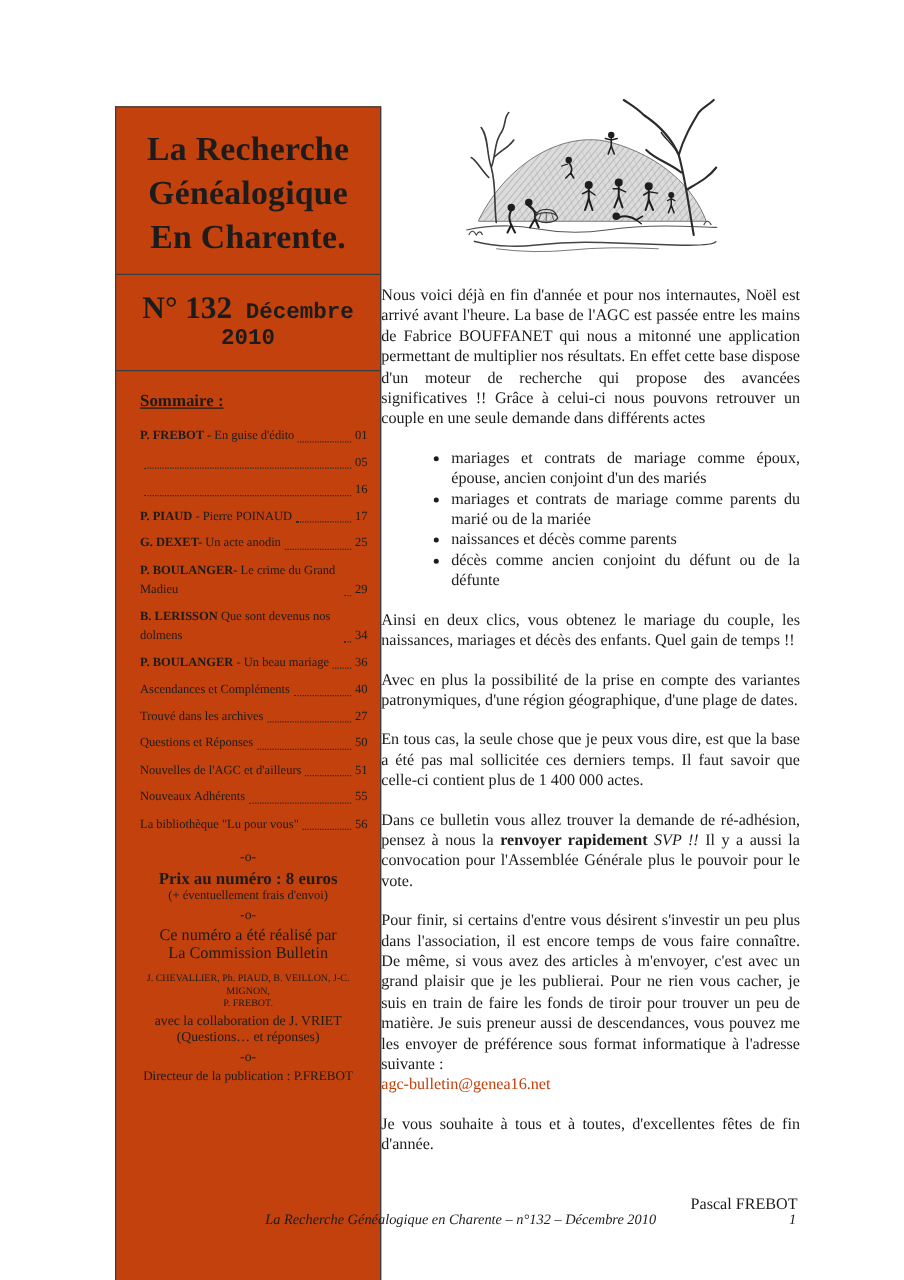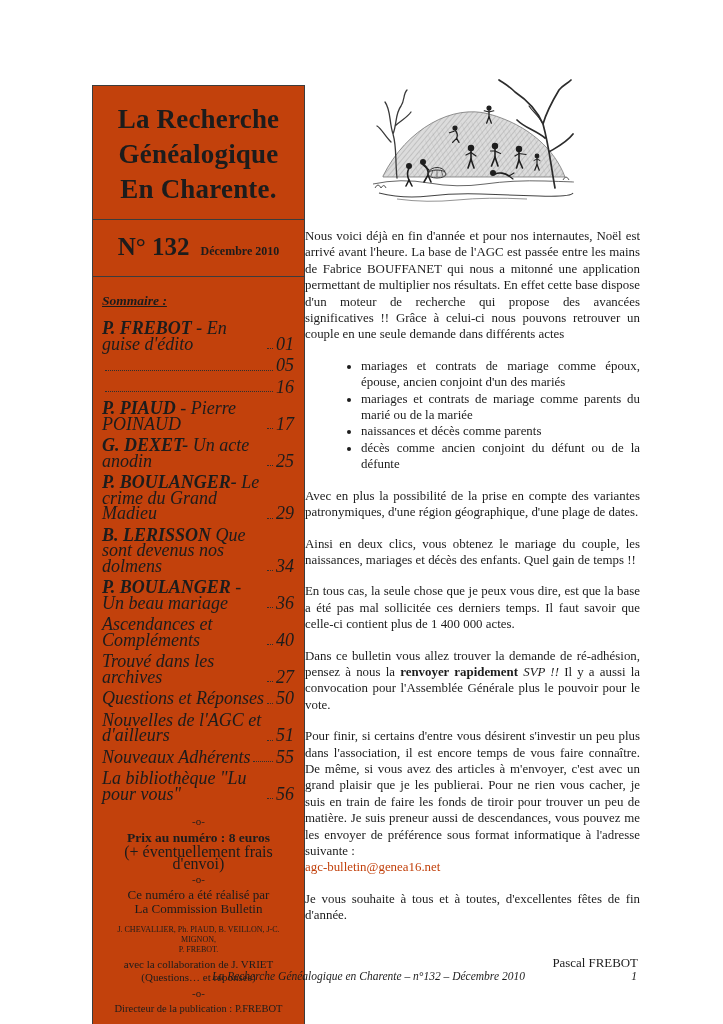--- a/index.html
+++ b/index.html
@@ -10,32 +10,32 @@
   
   .sidebar{
     position:absolute;left:92px;top:85px;width:213px;height:979px;
     background:#c2410c;border:1px solid #3c3c3c;box-sizing:border-box;overflow:hidden;
   }
   .masthead{text-align:center;padding:16px 8px 12px;border-bottom:1px solid #3c3c3c;}
   .title-line{display:block;font-size:27px;font-weight:bold;line-height:35px;letter-spacing:.2px;}
   .pub{font-size:12.5px;font-weight:bold;line-height:15px;margin:12px 6px 2px;}
   .issue{text-align:center;padding:13px 0 15px;border-bottom:1px solid #3c3c3c;}
   .issue-no{font-size:25px;font-weight:bold;}
-  .issue-date{font-size:12px;font-weight:bold;margin-left:7px;}
-  .toc{padding:16px 10px 0 9px;font-style:italic;}
+  .issue-date{font-size:18px;font-weight:bold;margin-left:7px;font-family:Liberation Mono, monospace;}
+  .toc{padding:16px 10px 0 19px;}
   .toc-title{font-size:13.5px;font-weight:bold;text-decoration:underline;margin-bottom:12px;}
-  .toc-entry{display:flex;align-items:flex-end;font-size:18px;line-height:15.5px;margin-bottom:6px;}
+  .toc-entry{display:flex;align-items:flex-end;font-size:10px;line-height:15.5px;margin-bottom:6px;}
   .toc-label{flex:0 1 auto;}
   .toc-label .bold{font-weight:bold;}
   .leader{flex:1 1 6px;min-width:6px;border-bottom:1.6px dotted #2e2e2e;margin:0 3px 3px 3px;}
   .toc-page{flex:0 0 auto;}
   .credits{text-align:center;padding:4px 8px 0;line-height:13px;font-size:11px;}
   .sep{font-size:11px;line-height:12px;margin:3px 0;}
   .price{font-size:13.5px;font-weight:bold;line-height:16px;}
-  .price-note{font-size:16px;line-height:12px;}
+  .price-note{font-size:10px;line-height:12px;}
   .made-by{font-size:13px;line-height:14px;}
   .committee{font-size:8px;line-height:10px;margin-top:9px;}
   .collab{font-size:11px;line-height:13px;margin-top:3px;}
   .collab-note{font-size:11px;line-height:13px;}
   .imprint{font-size:10.5px;line-height:13px;}
   
   main{position:absolute;left:305px;top:72px;width:335px;}
   .illustration{margin:4px auto 22px;width:212px;height:130px;}
   main p{font-size:12.9px;line-height:16.4px;text-align:justify;margin:0 0 15px;}
   ul.points{margin:2px 0 15px;padding:0 0 0 56px;}
@@ -262,22 +262,22 @@
 
   <p>Nous voici  déjà en fin d'année et pour nos internautes, Noël est arrivé avant l'heure. La base de l'AGC est passée entre les mains de Fabrice BOUFFANET qui nous a mitonné une application permettant de multiplier nos résultats. En effet cette base dispose d'un moteur de recherche qui propose des avancées significatives !! Grâce à celui-ci nous pouvons retrouver un couple en une seule demande dans différents actes</p>
 
   <ul class="points">
     <li>mariages et contrats de mariage comme époux, épouse, ancien conjoint d'un des mariés</li>
     <li>mariages et contrats de mariage comme parents du marié ou de la mariée</li>
     <li>naissances et décès comme parents</li>
     <li>décès comme ancien conjoint du défunt ou de la défunte</li>
   </ul>
 
+  <p>Ainsi en deux clics, vous obtenez le mariage du couple, les naissances, mariages et décès des enfants. Quel gain de temps !!</p>
   <p>Avec en plus la possibilité de la prise en compte des variantes patronymiques, d'une région géographique, d'une plage de dates.</p>
-  <p>Ainsi en deux clics, vous obtenez le mariage du couple, les naissances, mariages et décès des enfants. Quel gain de temps !!</p>
   <p>En tous cas, la seule chose que je peux vous dire, est que la base a été pas mal sollicitée ces derniers temps.  Il faut savoir que celle-ci contient plus de 1 400 000 actes.</p>
 
   <p><span>Dans ce bulletin vous allez trouver la demande de ré-adhésion, pensez à nous la </span><span class="bold-inline">renvoyer rapidement</span><span class="italic-inline"> SVP !!</span><span>  Il y a aussi la convocation pour l'Assemblée Générale plus le pouvoir pour le vote.</span></p>
 
   <p><span>Pour finir, si certains d'entre vous désirent s'investir un peu plus dans l'association, il est encore temps de vous faire connaître. De même, si vous avez des articles à m'envoyer, c'est avec un grand plaisir que je les publierai. Pour ne rien vous cacher, je suis en train de faire les fonds de tiroir pour trouver un peu de matière. Je suis preneur aussi de descendances, vous pouvez me les envoyer de préférence sous format informatique à l'adresse suivante :</span><br>
   <a class="email">agc-bulletin@genea16.net</a></p>
 
   <p>Je vous souhaite à tous et à toutes, d'excellentes fêtes de fin d'année.</p>
 
   <div class="signature">Pascal FREBOT</div>

